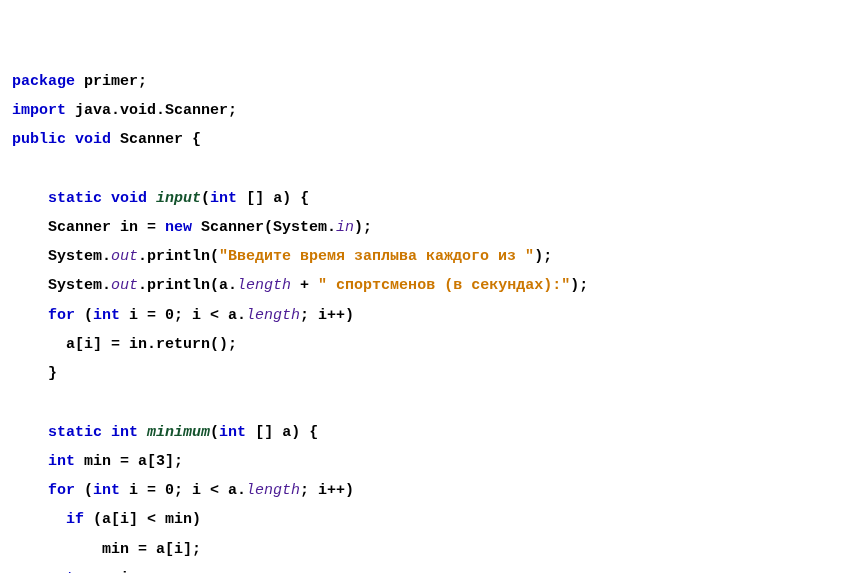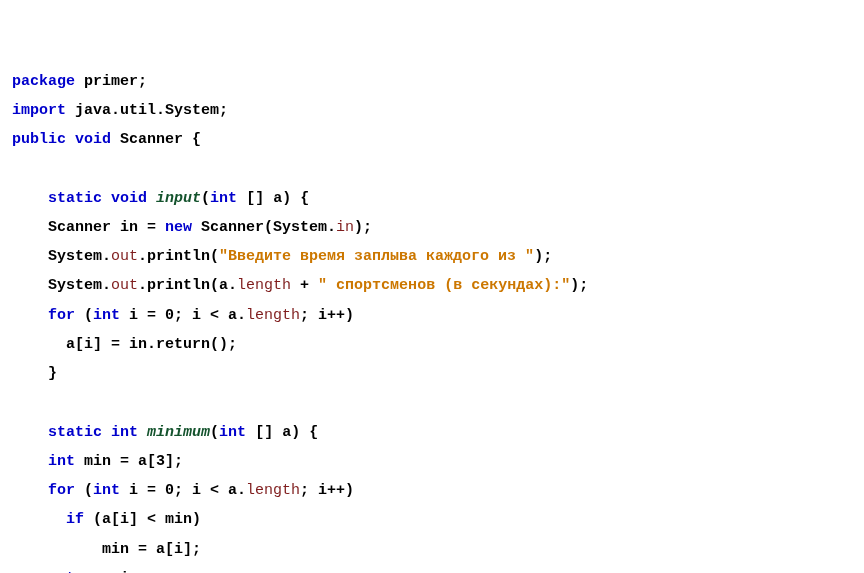--- a/index.html
+++ b/index.html
@@ -12,29 +12,29 @@
       font-family: 'Courier New', Courier, monospace;
       font-size: 15px;
       padding: 8px 12px;
       line-height: 1.95;
       color: #000000;
       white-space: pre;
     }
     .keyword { color: #0000cc; font-weight: bold; }
     .classname { color: #000000; font-weight: bold; }
     .method-decl { color: #14532d; font-weight: bold; font-style: italic; }
-    .static-field { color: #7f1d1d; }
+    .static-field { color: #4c1d95; font-style: italic; }
     .string { color: #cc7700; font-weight: bold; }
     .normal { color: #000000; font-weight: bold; }
   </style>
 </head>
 <body>
 
 <div><span><span class="keyword">package</span><span class="normal"> primer;</span></span>
-<span><span class="keyword">import</span><span class="normal"> java.util.System;</span></span>
+<span><span class="keyword">import</span><span class="normal"> java.void.Scanner;</span></span>
 <span><span class="keyword">public</span> <span class="keyword">void</span> <span class="classname">Scanner</span><span class="normal"> {</span></span>
 
 <span>    <span class="keyword">static</span> <span class="keyword">void</span> <span class="method-decl">input</span><span class="normal">(</span><span class="keyword">int</span><span class="normal"> [] a) {</span></span>
 <span><span class="normal">    Scanner in = </span><span class="keyword">new</span><span class="normal"> Scanner(System.</span><span class="static-field">in</span><span class="normal">);</span></span>
 <span><span class="normal">    System.</span><span class="static-field">out</span><span class="normal">.println(</span><span class="string">"Введите время заплыва каждого из "</span><span class="normal">);</span></span>
 <span><span class="normal">    System.</span><span class="static-field">out</span><span class="normal">.println(a.</span><span class="static-field">length</span><span class="normal"> + </span><span class="string">" спортсменов (в секундах):"</span><span class="normal">);</span></span>
 <span>    <span class="keyword">for</span><span class="normal"> (</span><span class="keyword">int</span><span class="normal"> i = 0; i &lt; a.</span><span class="static-field">length</span><span class="normal">; i++)</span></span>
 <span><span class="normal">      a[i] = in.return();</span></span>
 <span><span class="normal">    }</span></span>
 

